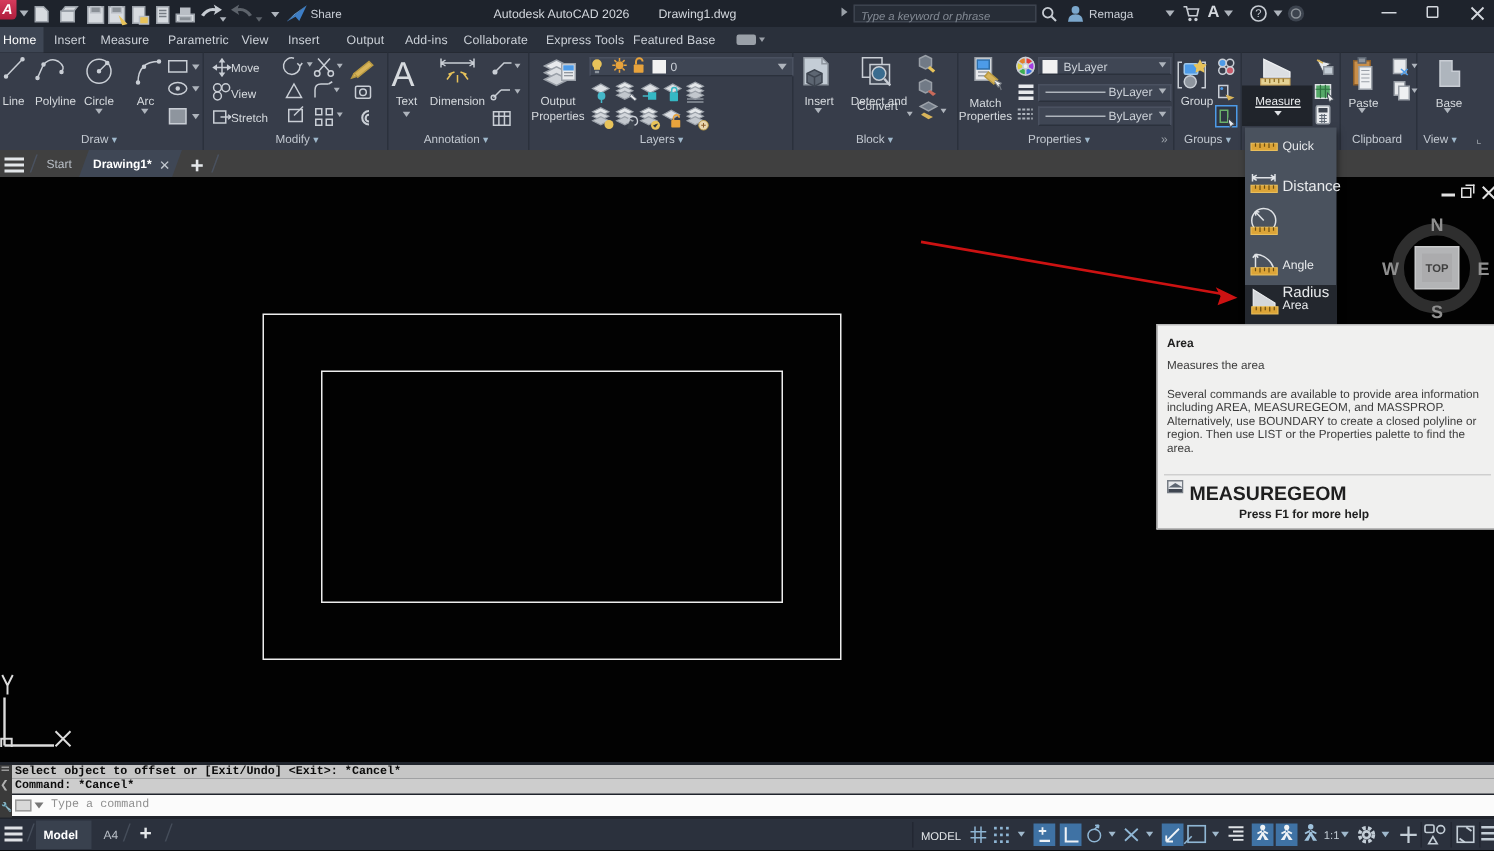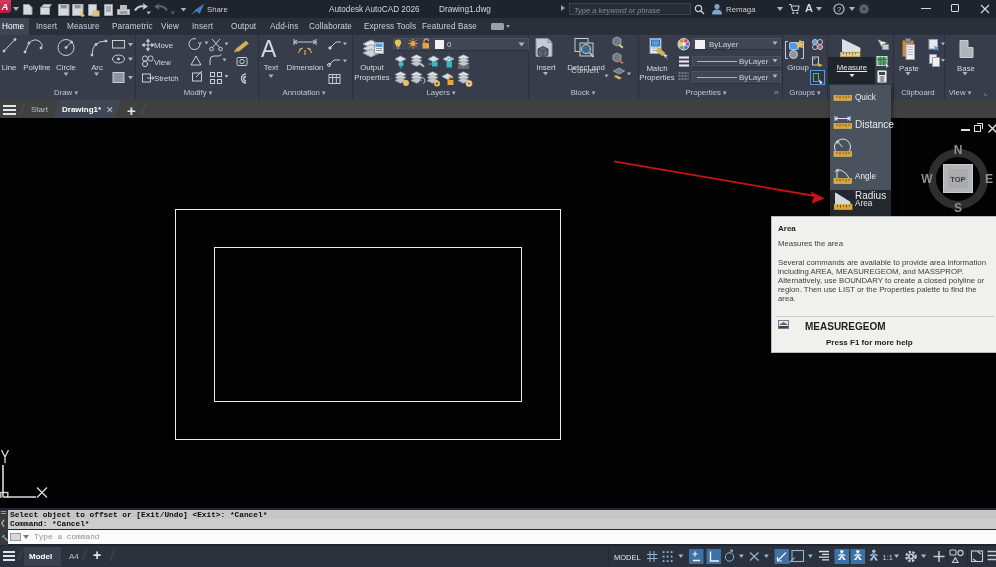--- a/index.html
+++ b/index.html
@@ -596,16 +596,16 @@
   <div id="tooltip" class="abs" style="left:771px;top:216px;width:225px;height:137px;background:#f0f0ef;border:1px solid #b9b9b9;border-right:none;">
     <div class="abs" style="left:6px;top:7px;color:#1f1f1f;font-size:8px;font-weight:bold;">Area</div>
     <div class="abs" style="left:6px;top:22px;color:#3c3c3c;font-size:7.8px;">Measures the area</div>
     <div class="abs" style="left:6px;top:41px;color:#3c3c3c;font-size:7.8px;line-height:9px;width:222px;">Several commands are available to provide area information<br>including AREA, MEASUREGEOM, and MASSPROP.<br>Alternatively, use BOUNDARY to create a closed polyline or<br>region. Then use LIST or the Properties palette to find the<br>area.</div>
     <div class="abs" style="left:4px;top:99px;width:218px;height:1px;background:#cfcfcf;"></div>
     <svg class="abs" style="left:6px;top:103px" width="11" height="9" viewBox="0 0 11 9">
         <rect x="0.5" y="0.5" width="10" height="8" fill="#e8eaed" stroke="#767c84"></rect>
         <path d="M1 5 l4.5-3 5 3z" fill="#5d6672"></path>
         <rect x="1" y="6" width="9" height="2" fill="#3e4550"></rect>
       </svg>
-    <div class="abs" style="left:33px;top:104px;color:#1f1f1f;font-size:10px;font-weight:bold;">MEASUREGEOM</div>
+    <div class="abs" style="left:21px;top:104px;color:#1f1f1f;font-size:13px;font-weight:bold;">MEASUREGEOM</div>
     <div class="abs" style="left:6px;top:120.5px;color:#1f1f1f;font-size:8px;font-weight:bold;padding-left:48px;">Press F1 for more help</div>
   </div>
 </div>
 
 </body></html>

